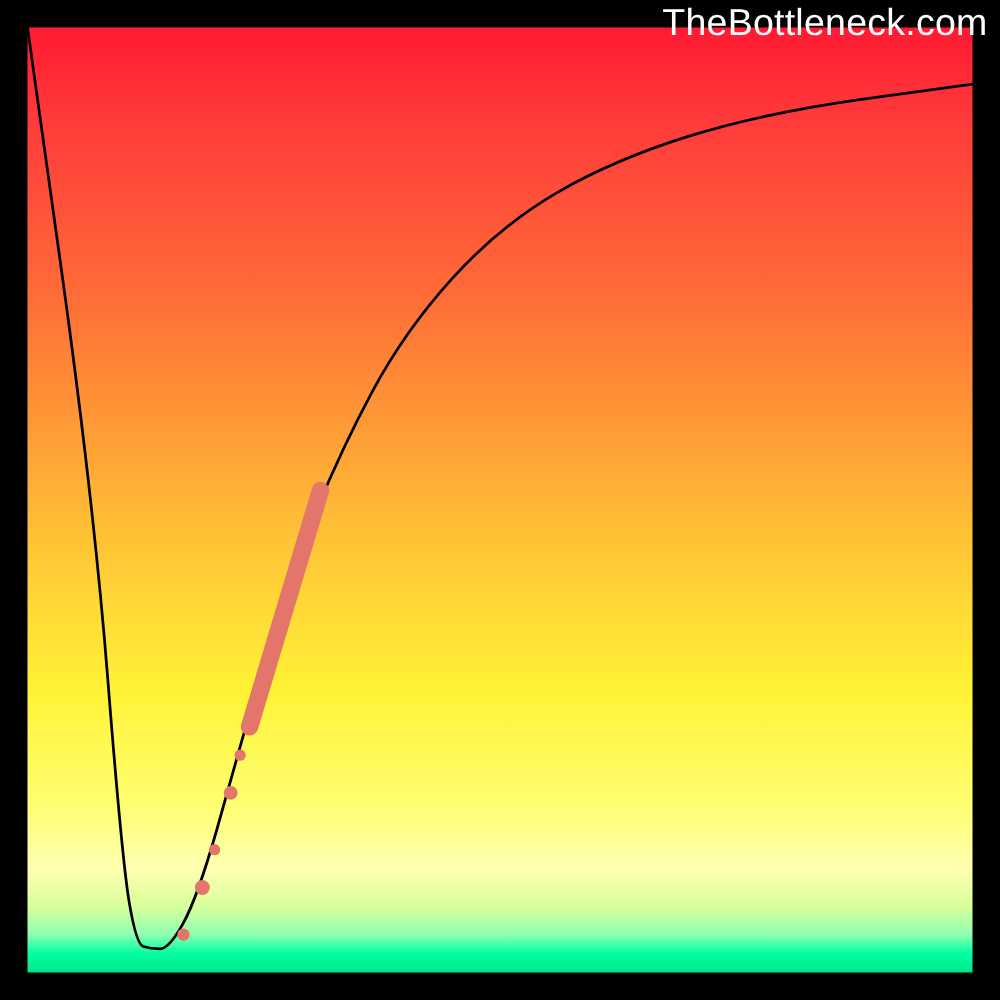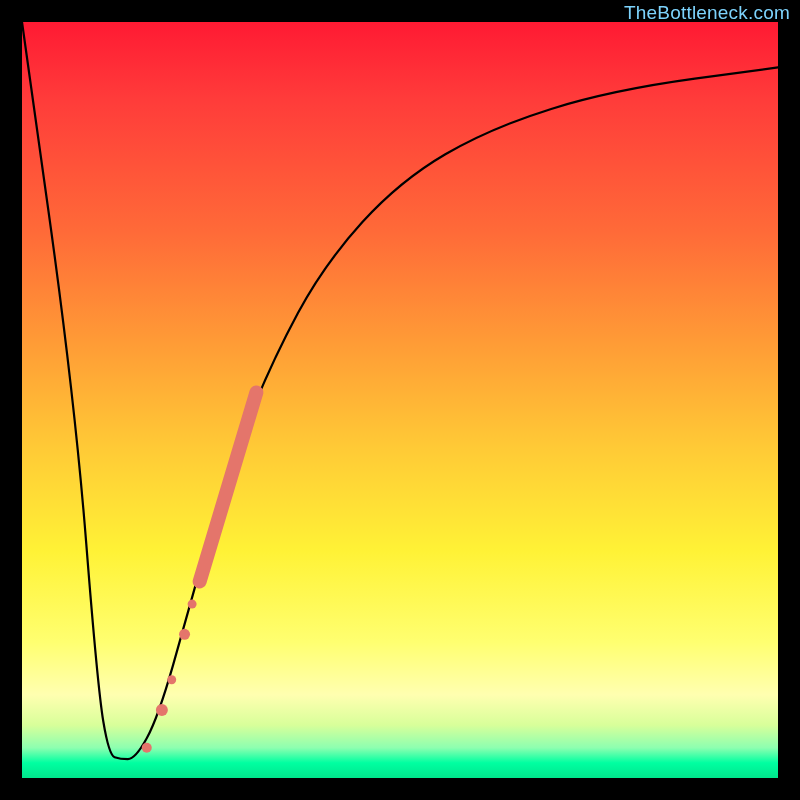--- a/index.html
+++ b/index.html
@@ -37,22 +37,22 @@
       #d8ff9a 93%,
       #8dffb0 96%,
       #00ffa1 98%,
       #00e68c 100%
     );
   }
   .watermark {
     position: absolute;
     top: 2px;
     right: 10px;
-    color: #7dd3fc;
-    font-size: 19px;
+    color: #ffffff;
+    font-size: 30px;
     font-weight: 500;
     letter-spacing: 0.2px;
     z-index: 5;
     user-select: none;
   }
   svg.curve {
     position: absolute;
     left: 0;
     top: 0;
     width: 756px;

